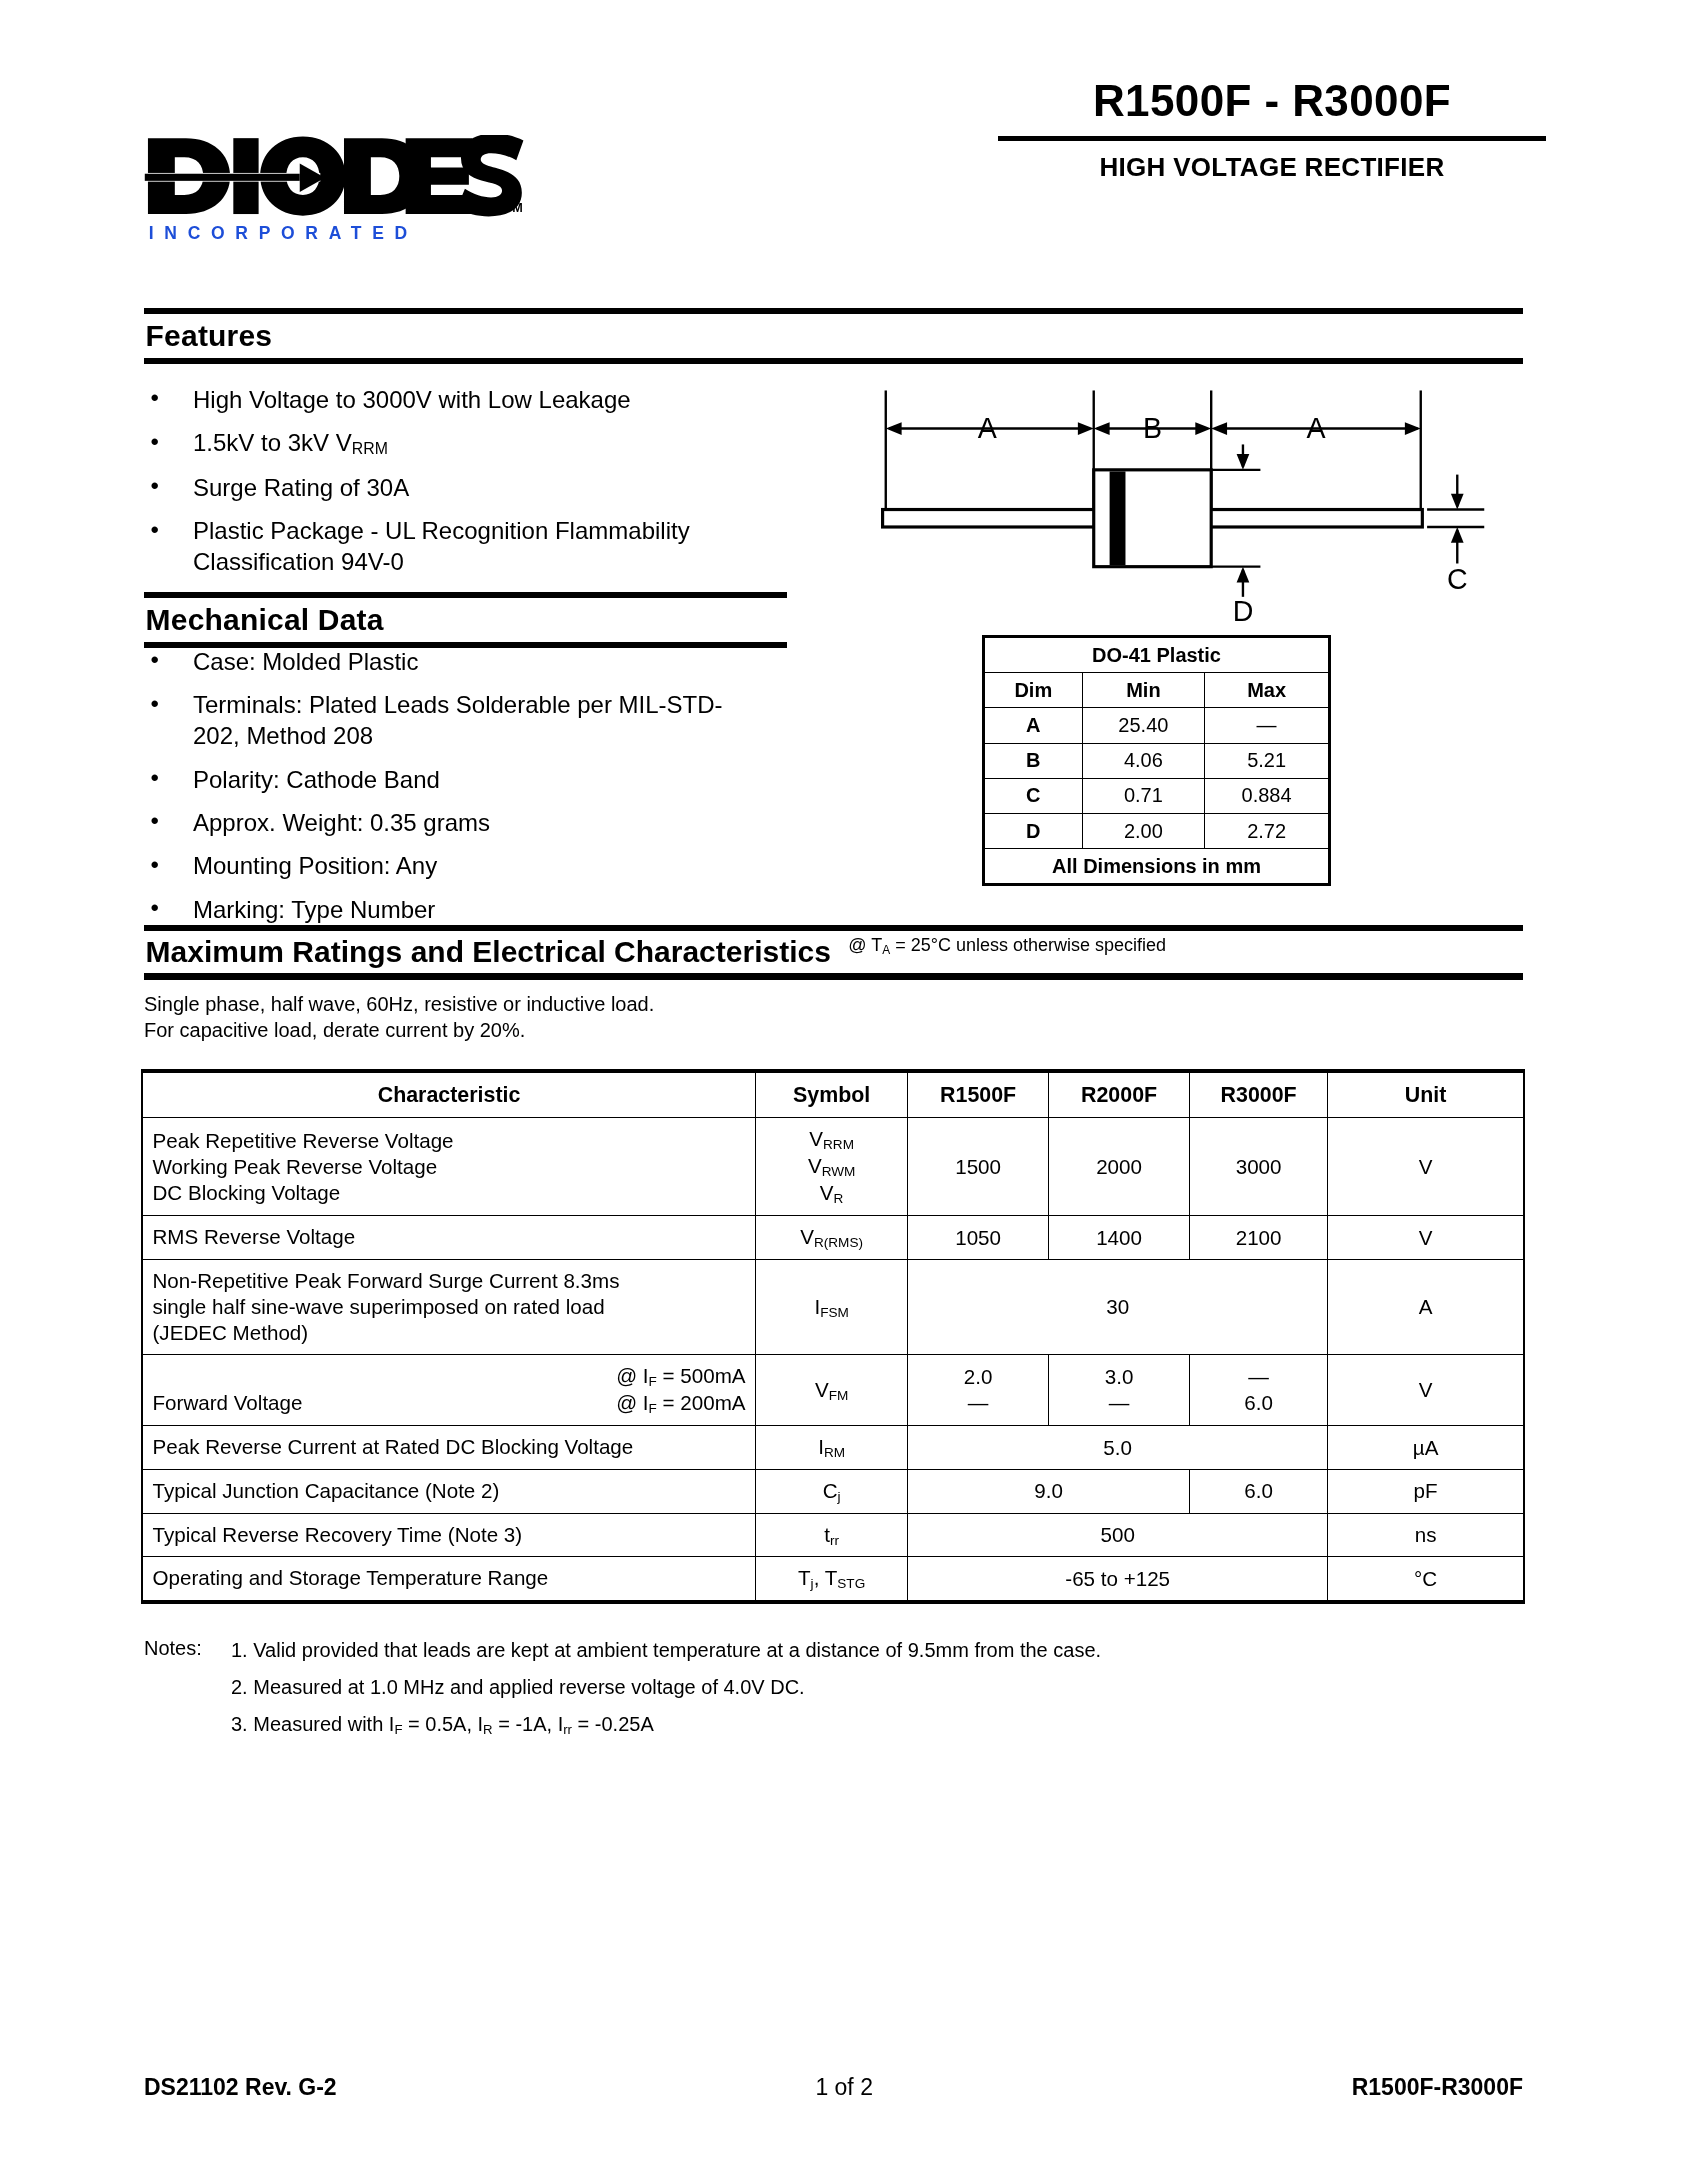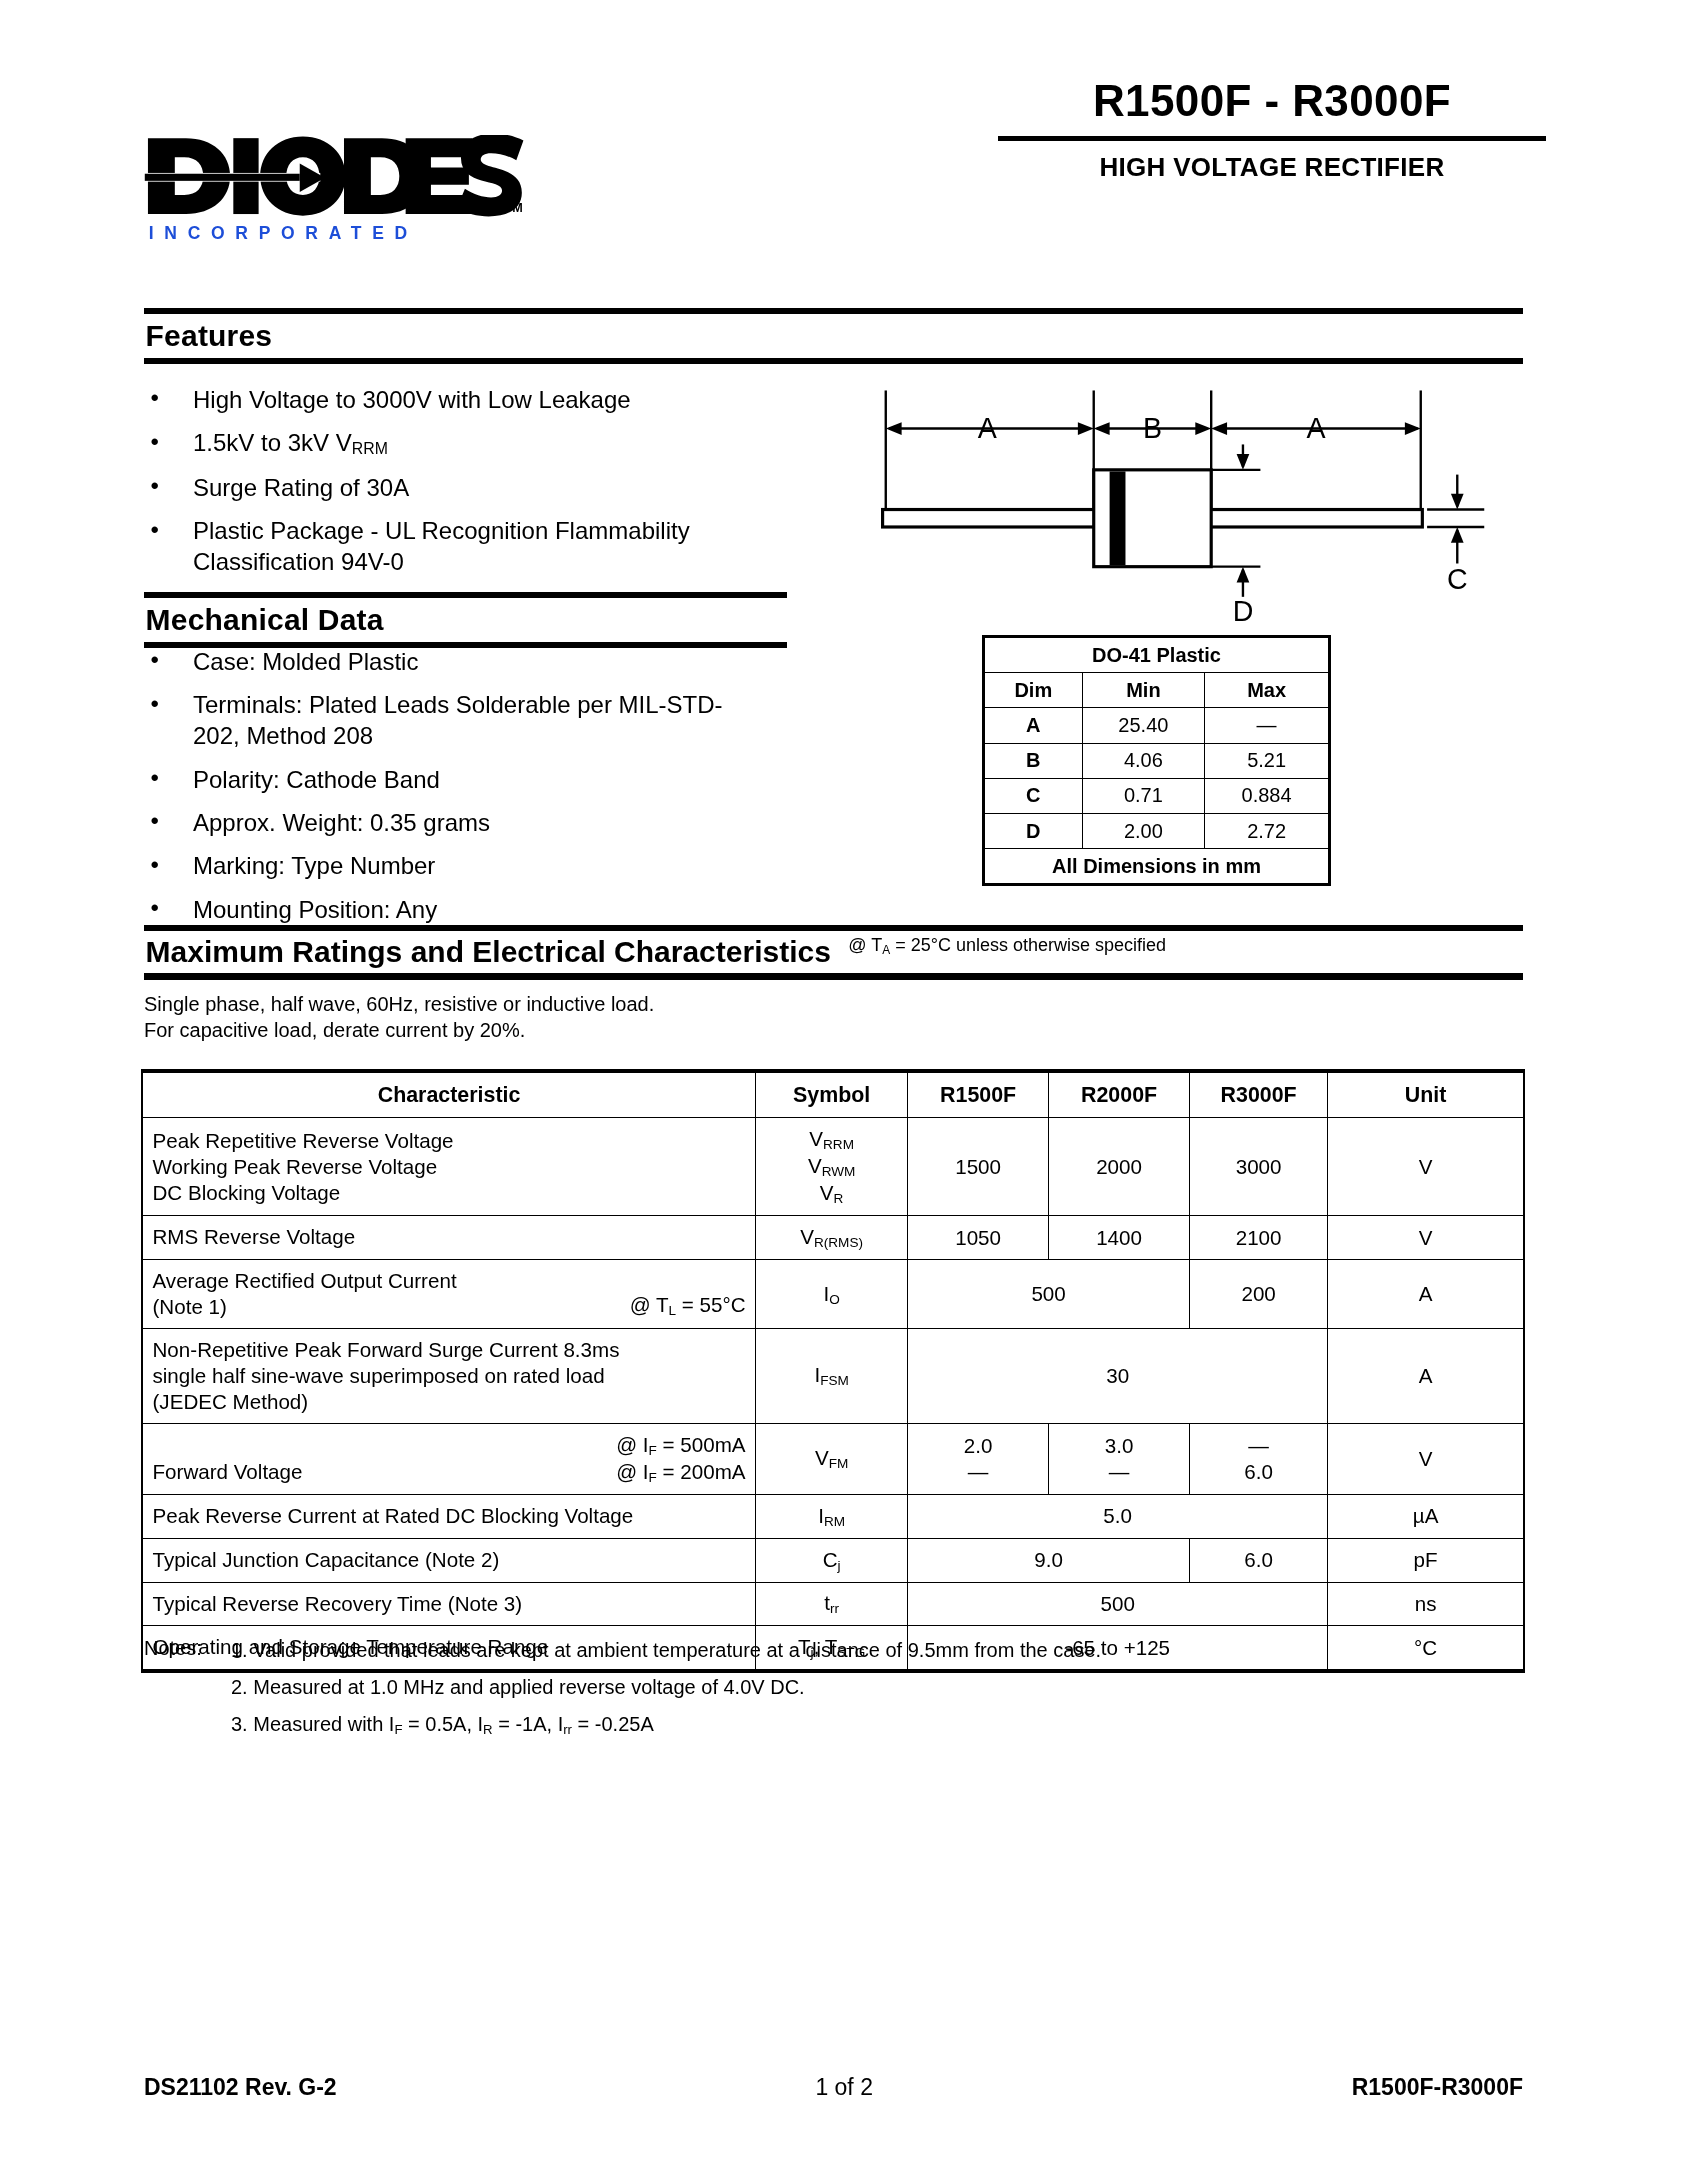--- a/index.html
+++ b/index.html
@@ -146,22 +146,22 @@
     <div class="sec-rule-top"></div>
     <div class="sec-title">Mechanical Data</div>
     <div class="sec-rule-bot"></div>
   </div>
 
   <ul class="bullets" style="position:absolute; left:144px; top:647px; width:603px;">
     <li><span>Case: Molded Plastic</span></li>
     <li><span>Terminals: Plated Leads Solderable per MIL-STD-202, Method 208</span></li>
     <li><span>Polarity: Cathode Band</span></li>
     <li><span>Approx. Weight:  0.35 grams</span></li>
+    <li><span>Mounting Position: Any</span></li>
     <li><span>Marking: Type Number</span></li>
-    <li><span>Mounting Position: Any</span></li>
   </ul>
 
   <div class="diagram">
     <svg width="683" height="254" viewBox="0 0 860 320">
       <g stroke="#000" stroke-width="3" fill="none">
 
         <line x1="36" y1="22" x2="36" y2="195"></line>
         <line x1="298" y1="22" x2="298" y2="195"></line>
         <line x1="446" y1="22" x2="446" y2="195"></line>
         <line x1="710" y1="22" x2="710" y2="195"></line>
@@ -313,35 +313,20 @@
 
         <tr>
           <td class="char">RMS Reverse Voltage</td>
           <td class="sym"><span>V</span><sub>R(RMS)</sub></td>
           <td class="val">1050</td>
           <td class="val">1400</td>
           <td class="val">2100</td>
           <td class="unit">V</td>
         </tr>
 
-        <tr>
-          <td class="char">
-            <div class="char-flex">
-              <div class="char-left stack">
-                <div>Average Rectified Output Current</div>
-                <div>(Note 1)</div>
-              </div>
-              <div class="char-right"><span>@ T</span><sub>L</sub><span> = 55°C</span></div>
-            </div>
-          </td>
-          <td class="sym"><span>I</span><sub>O</sub></td>
-          <td class="val" colspan="2">500</td>
-          <td class="val">200</td>
-          <td class="unit">A</td>
-        </tr>
 
         <tr>
           <td class="char">
             <div class="stack">
               <div>Non-Repetitive Peak Forward Surge Current 8.3ms</div>
               <div>single half sine-wave superimposed on rated load</div>
               <div>(JEDEC Method)</div>
             </div>
           </td>
           <td class="sym"><span>I</span><sub>FSM</sub></td>

